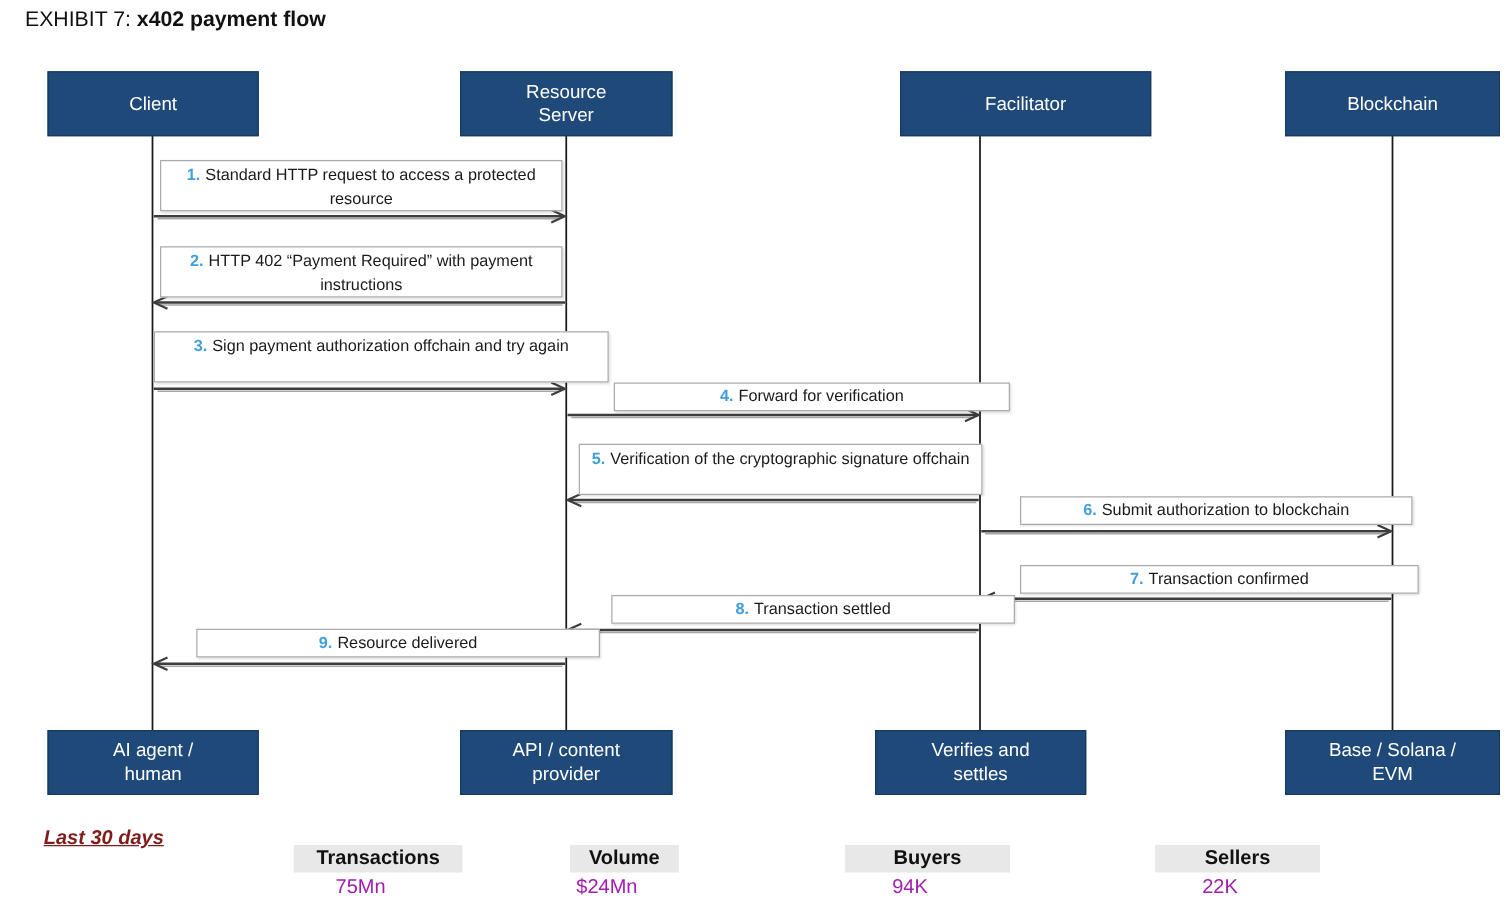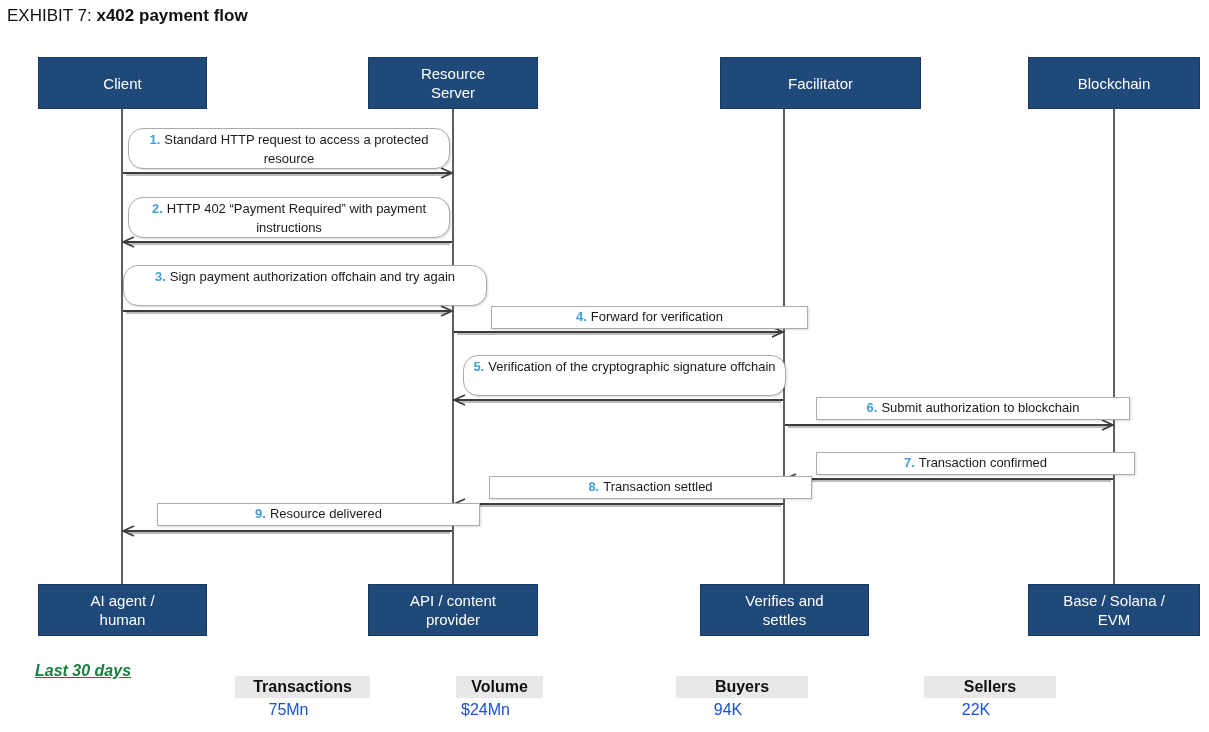--- a/index.html
+++ b/index.html
@@ -1,45 +1,45 @@
 <!DOCTYPE html>
 <html><head>
 <meta charset="utf-8">
 <style>
   html,body{margin:0;padding:0;background:#ffffff;}
   .canvas{
     position:relative;width:1209px;height:732px;background:#ffffff;
     font-family:"Liberation Sans","DejaVu Sans",sans-serif;color:#1a1a1a;overflow:hidden;
   }
   .title{position:absolute;left:7px;top:6px;font-size:17px;color:#111;}
-  .title .prefix{font-weight:400;}
+  .title .prefix{font-weight:400;margin-left:13px;}
   .title .bold{font-weight:700;}
   .actor-box{
     position:absolute;height:52px;background:#1F4978;color:#ffffff;
     display:flex;align-items:center;justify-content:center;text-align:center;
     font-size:15px;line-height:19px;white-space:pre-line;border:1px solid #16395f;box-sizing:border-box;
   }
   .seq-svg{position:absolute;left:0;top:0;}
   .msg-label{
     position:absolute;background:#ffffff;border:1px solid #ababab;box-sizing:border-box;
     text-align:center;font-size:13px;color:#1a1a1a;
     box-shadow:1px 1px 2px rgba(0,0,0,0.15);
   }
-  .msg-label.two-line{line-height:19px;padding-top:1px;border-radius:15px;}
+  .msg-label.two-line{line-height:19px;padding-top:1px;}
   .msg-label.one-line{line-height:20px;margin-left:28px;}
   .msg-label .num{color:#41A0DB;font-weight:700;margin-right:4px;}
   .period-label{
     position:absolute;left:35px;top:662px;font-size:16px;font-style:italic;
-    font-weight:700;text-decoration:underline;color:#15803d;
+    font-weight:700;text-decoration:underline;color:#7f1d1d;
   }
   .stat{position:absolute;top:676px;text-align:center;}
   .stat-header{
     background:#E8E8E8;font-weight:700;font-size:16px;height:22px;line-height:22px;color:#111;margin-left:28px;
   }
-  .stat-value{margin-top:3px;font-size:16px;color:#1d4ed8;}
+  .stat-value{margin-top:3px;font-size:16px;color:#a21caf;}
 </style>
 </head>
 <body>
 
 <div class="canvas">
 
   <div class="title">
     <span class="prefix">EXHIBIT 7: </span><span class="bold">x402 payment flow</span>
   </div>
 

